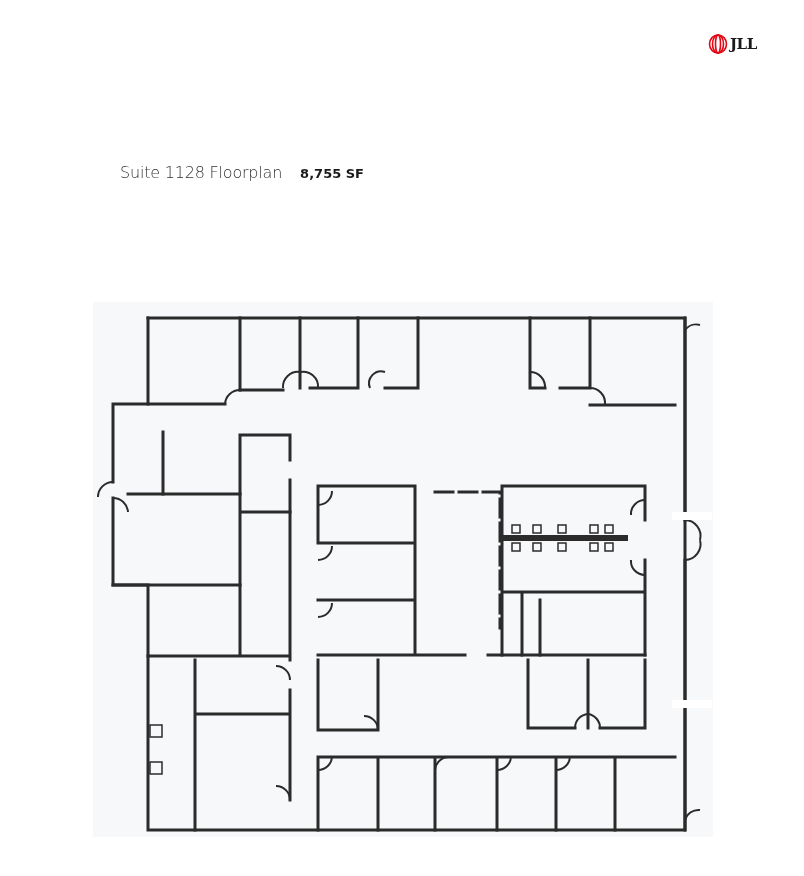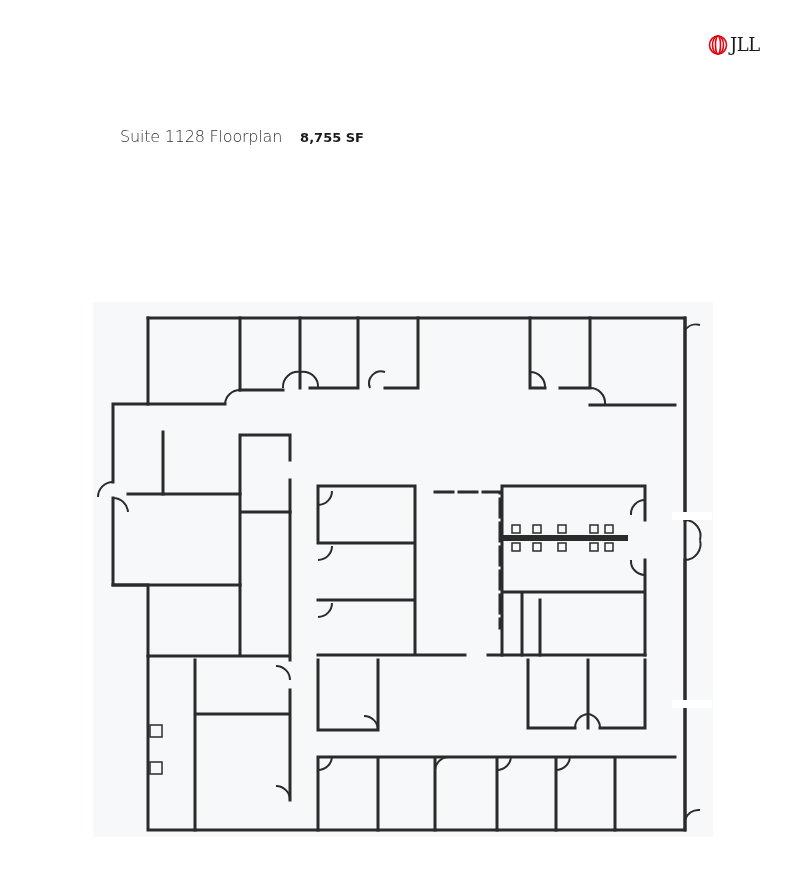--- a/index.html
+++ b/index.html
@@ -1,21 +1,21 @@
 <!DOCTYPE html>
 <html><head>
 <meta charset="utf-8">
 <style>
   html, body { margin: 0; padding: 0; background: #ffffff; }
   body { width: 804px; height: 876px; position: relative; overflow: hidden; font-family: "DejaVu Sans", sans-serif; }
   .logo { position: absolute; left: 708px; top: 34px; display: flex; align-items: center; gap: 2px; }
   .logo-mark { width: 20px; height: 20px; }
-  .logo-text { font-family: "DejaVu Serif", serif; font-weight: normal; font-size: 18px; color: #1a1a1a; letter-spacing: -0.5px; }
+  .logo-text { font-family: "DejaVu Serif", serif; font-weight: bold; font-size: 15px; color: #1a1a1a; letter-spacing: -0.5px; }
   .title-row { position: absolute; left: 120px; top: 127px; display: flex; align-items: baseline; gap: 18px; }
-  .title { font-size: 16px; color: #333333; font-weight: 300; letter-spacing: -0.2px; }
+  .title { font-size: 16px; color: #333333; font-weight: 300; letter-spacing: -0.2px; margin-top: 36px; }
   .area { font-size: 13px; font-weight: bold; color: #1a1a1a; }
   .plan { position: absolute; left: 93px; top: 302px; width: 620px; height: 535px; }
 </style>
 </head>
 <body>
 
 <div class="logo">
   <svg class="logo-mark" viewBox="0 0 20 20">
     <ellipse cx="10" cy="10" rx="8.5" ry="9" fill="none" stroke="#e30613" stroke-width="1.6"></ellipse>
     <ellipse cx="10" cy="10" rx="5.5" ry="9" fill="none" stroke="#e30613" stroke-width="1.6"></ellipse>

